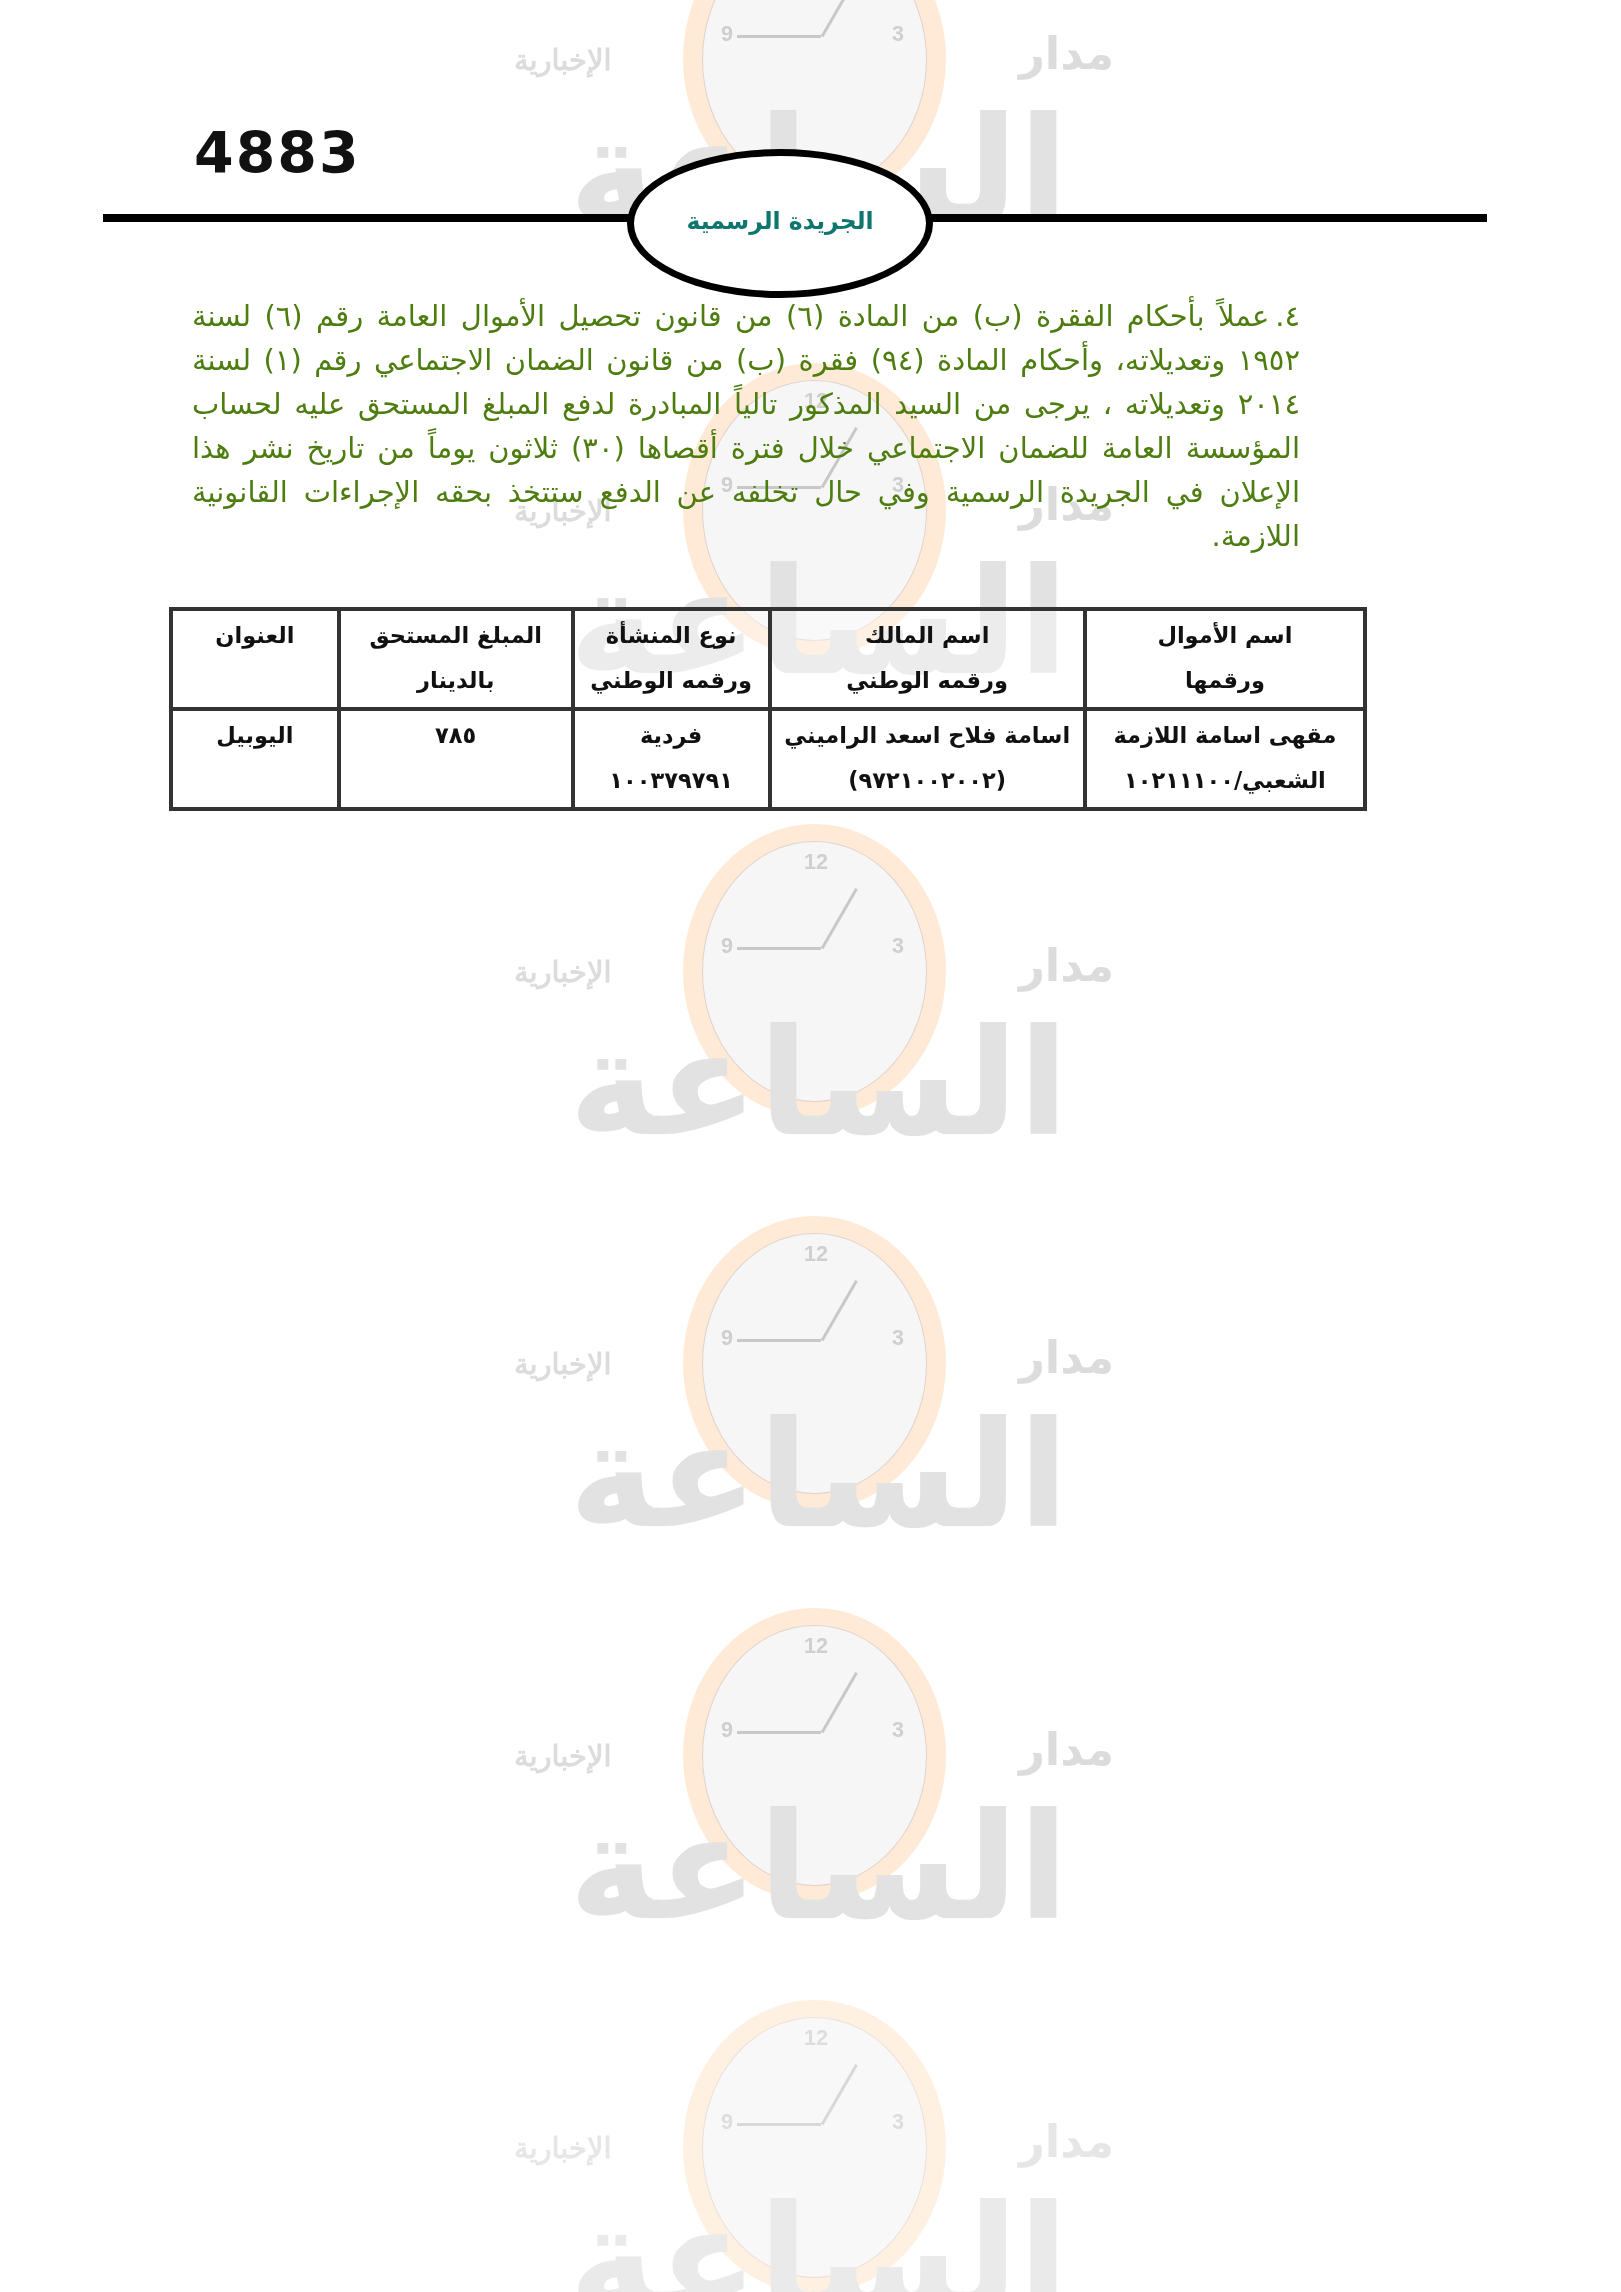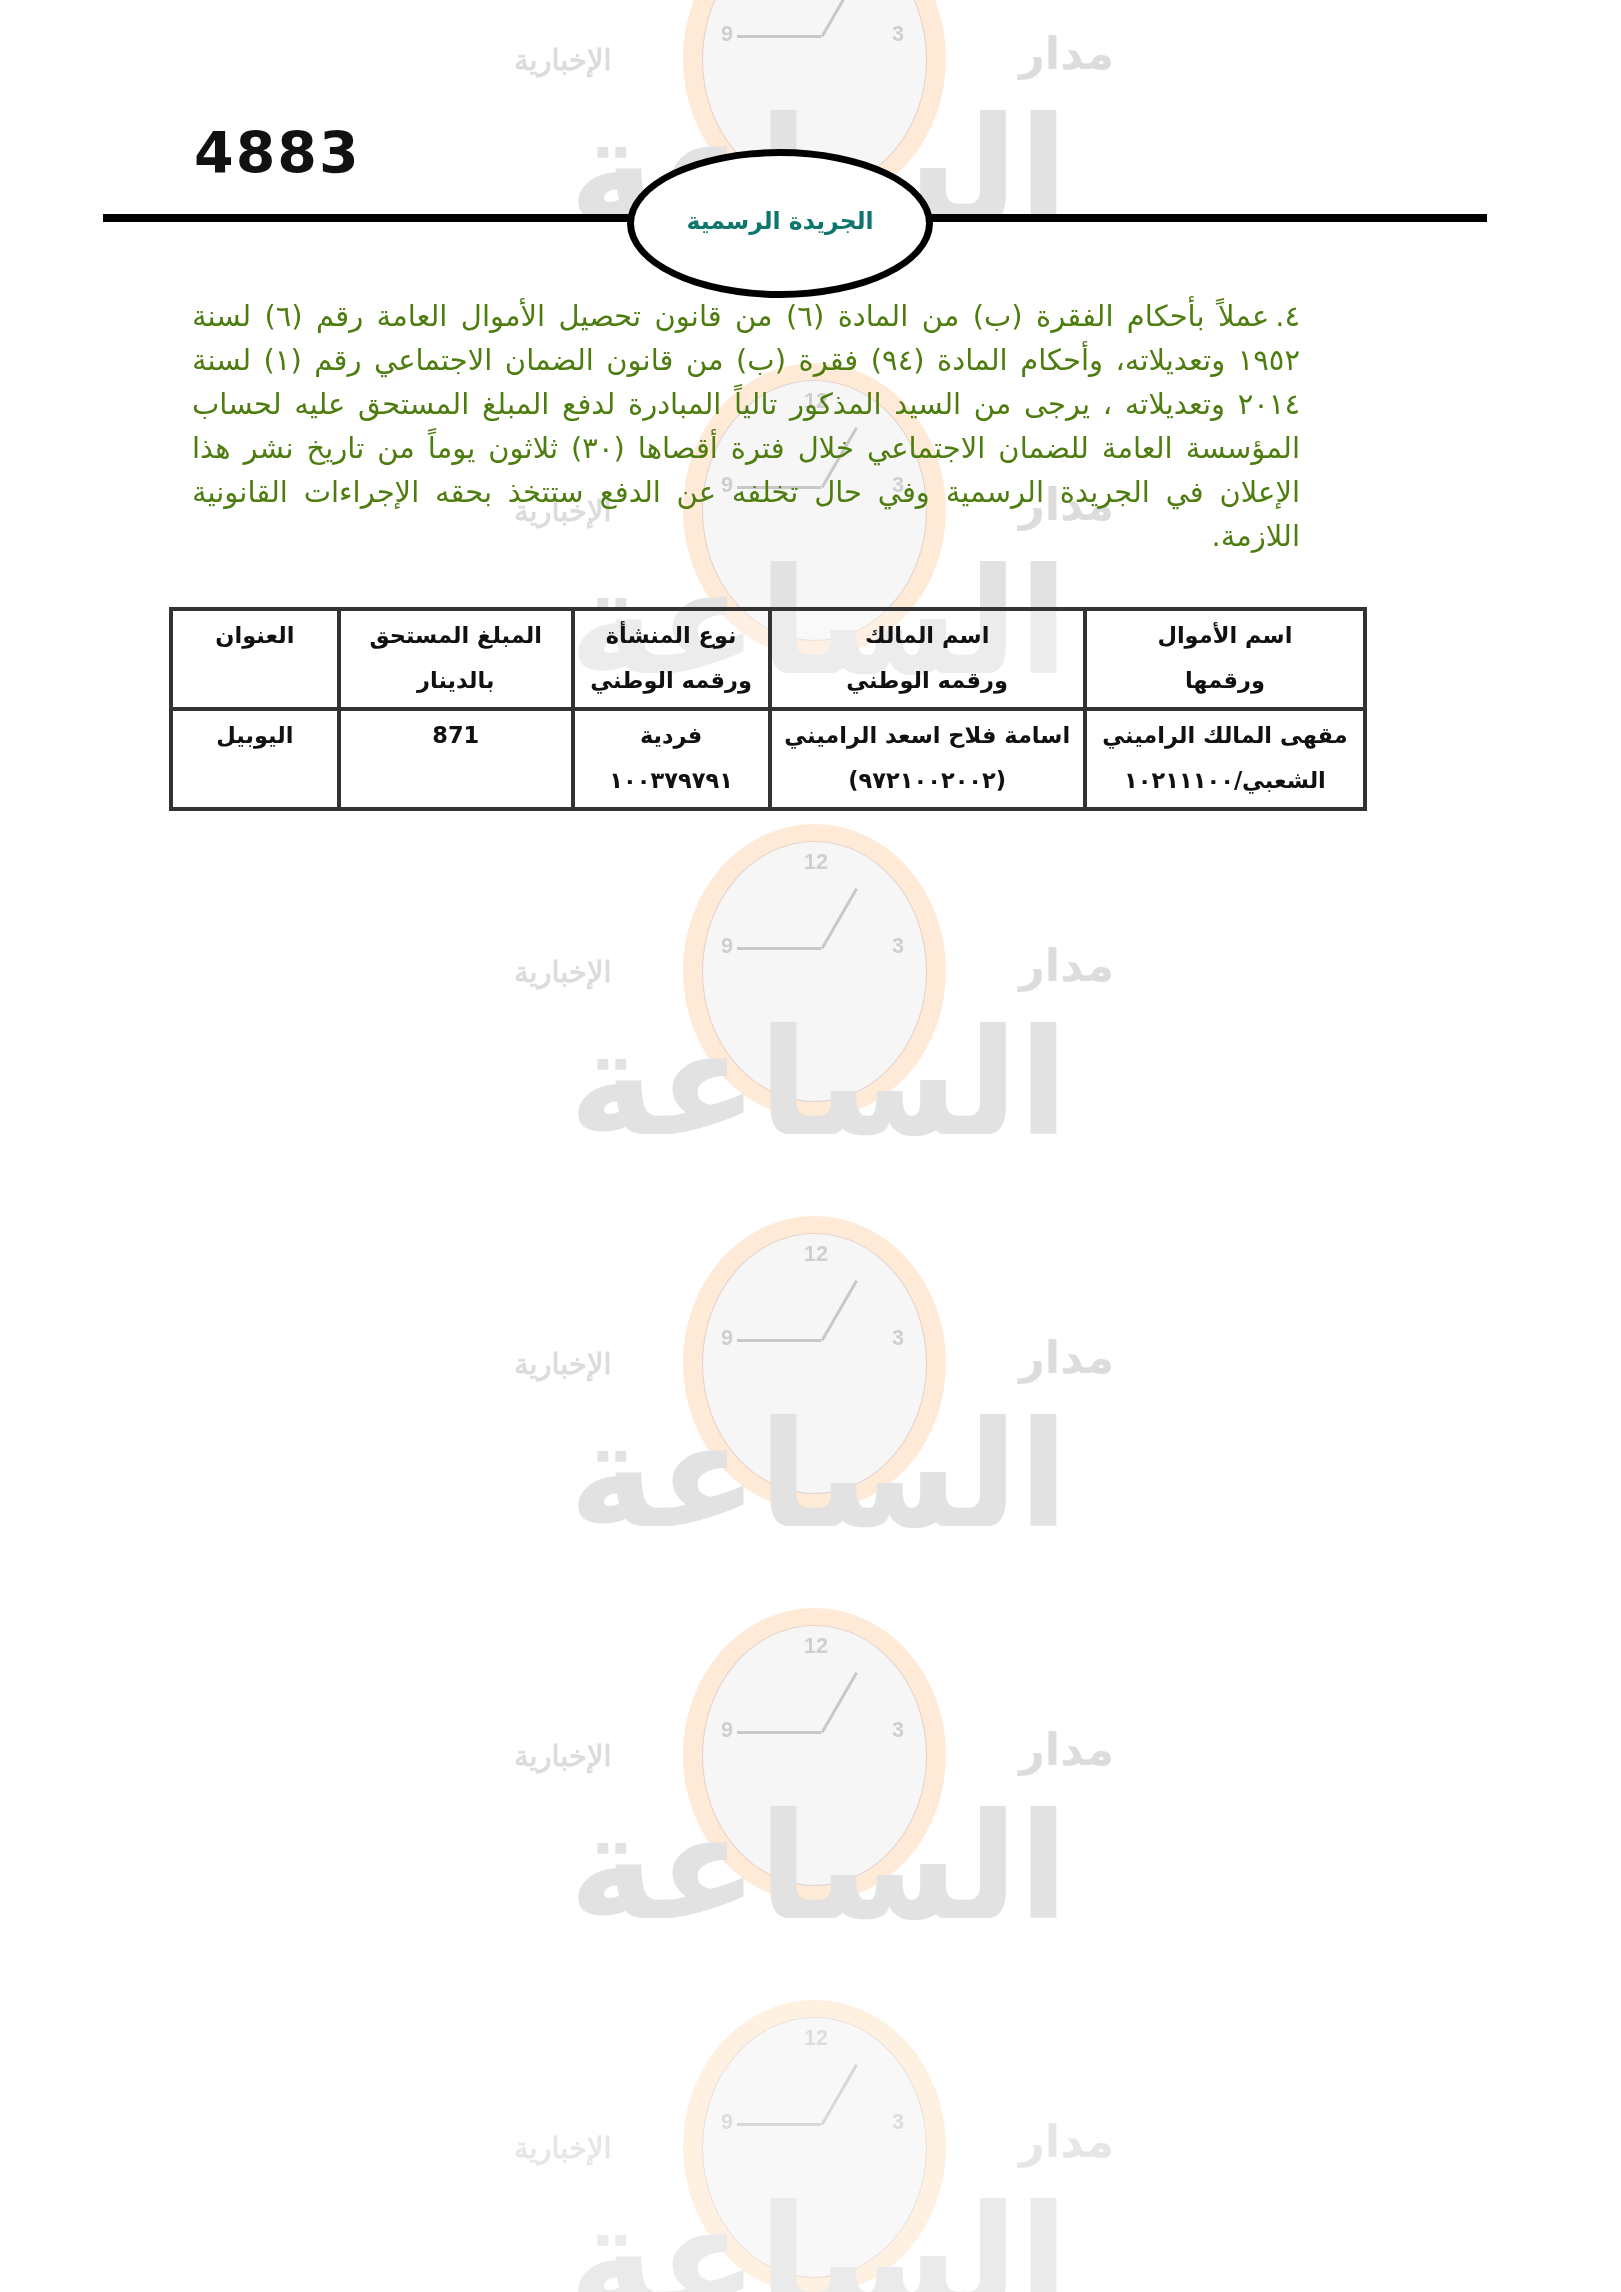--- a/index.html
+++ b/index.html
@@ -191,33 +191,33 @@
       <span class="line">المبلغ المستحق</span>
       <span class="line">بالدينار</span>
     </th>
     <th>
       <span class="line">العنوان</span>
       <span class="line">&nbsp;</span>
     </th>
   </tr>
   <tr>
     <td>
-      <span class="line">مقهى المالك الراميني</span>
+      <span class="line">مقهى اسامة اللازمة</span>
       <span class="line">الشعبي/١٠٢١١١٠٠</span>
     </td>
     <td>
       <span class="line">اسامة فلاح اسعد الراميني</span>
       <span class="line">(٩٧٢١٠٠٢٠٠٢)</span>
     </td>
     <td>
       <span class="line">فردية</span>
       <span class="line">١٠٠٣٧٩٧٩١</span>
     </td>
     <td>
-      <span class="line">871</span>
+      <span class="line">٧٨٥</span>
     </td>
     <td>
       <span class="line">اليوبيل</span>
     </td>
   </tr>
 </tbody>
   </table>
 
 
 </body></html>

